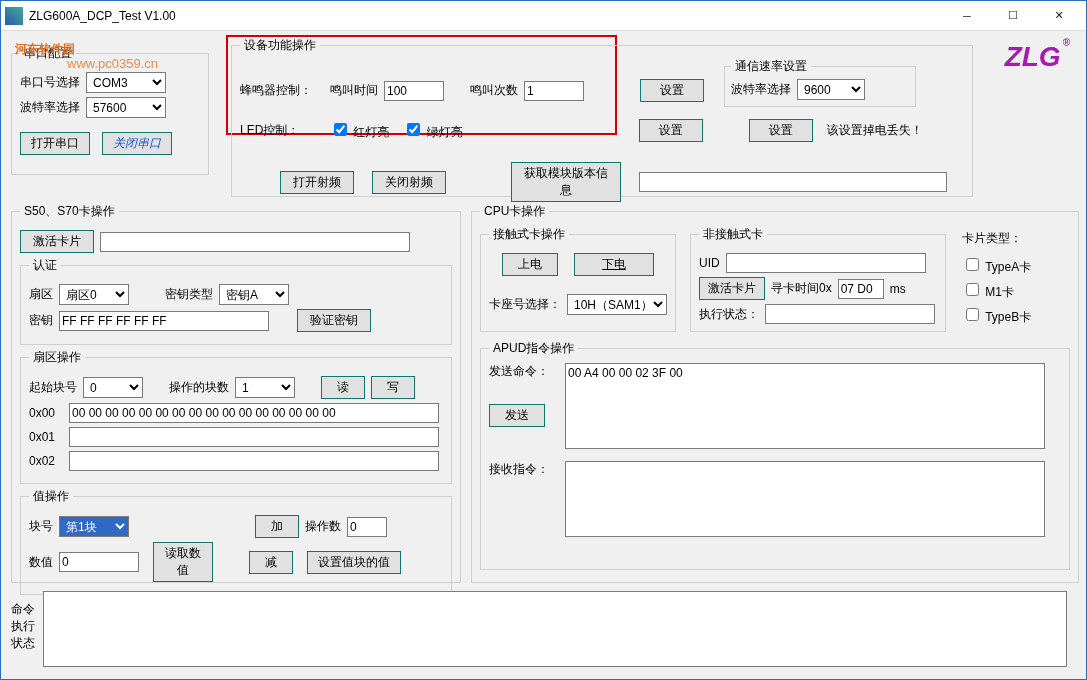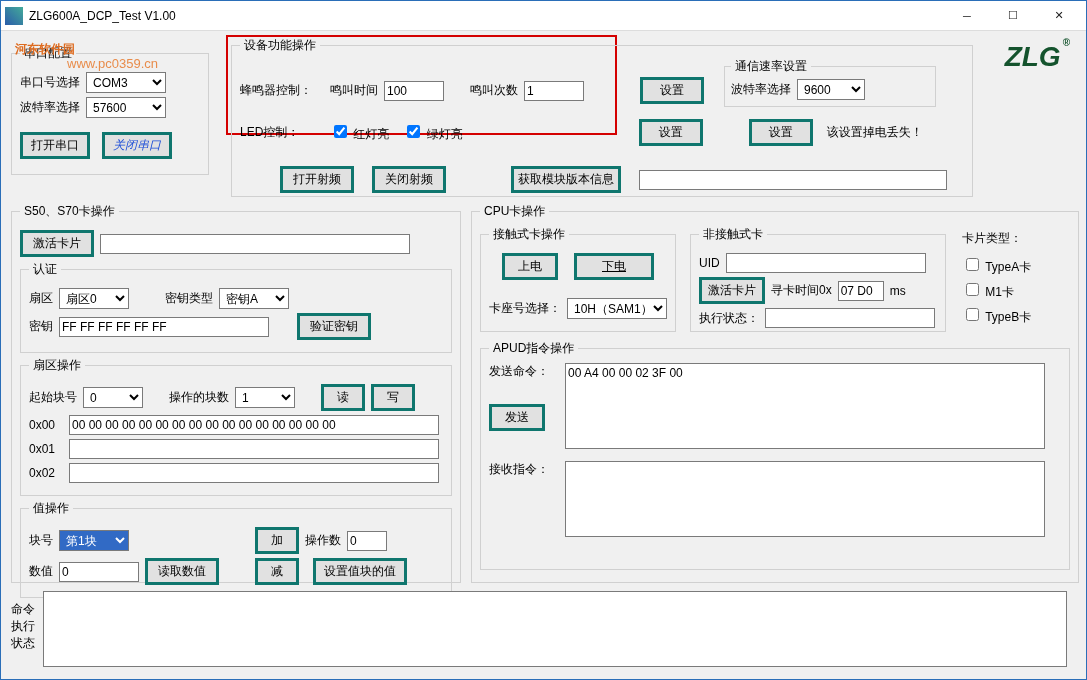--- a/index.html
+++ b/index.html
@@ -7,29 +7,29 @@
 .window { width: 1087px; height: 680px; background: #f0f0f0; border: 1px solid #2a6eb8; position: relative; }
 .titlebar { height: 30px; background: #fff; display: flex; align-items: center; padding: 0 4px; border-bottom: 1px solid #ddd; }
 .titlebar .t-icon { width: 18px; height: 18px; background: linear-gradient(45deg,#2a5caa,#4a9); margin-right: 6px; }
 .titlebar .title { flex: 1; font-size: 12px; }
 .titlebar .winbtn { width: 46px; height: 28px; display: flex; align-items: center; justify-content: center; color:#222; font-family: Arial; font-size:11px;}
 .watermark { position:absolute; left:14px; top:28px; font-family: "Microsoft YaHei",sans-serif; font-size:26px; font-weight:bold; color:#de6b1f; z-index:10; }
 .watermark .sub { display:block; font-size:13px; color:#e88c4b; font-weight:normal; margin-top:-4px; margin-left:52px;}
 .content { position:absolute; top:30px; left:0; right:0; bottom:0; padding:8px; }
 fieldset { border:1px solid #d0d0d0; padding:6px 8px 8px 8px; margin:0; }
 legend { padding:0 4px; }
-.btn { background:#e1e1e1; border:3px solid #0f766e; padding:2px 0; text-align:center; cursor:default; display:inline-block; }
+.btn { background:#e1e1e1; border:1px solid #0f766e; padding:2px 8px; text-align:center; cursor:default; display:inline-block; }
 .btn.disabled { color:#1d4ed8;font-style:italic; }
 select, input[type="text"] { border:1px solid #7a7a7a; background:#fff; padding:1px 2px; font-family:inherit; font-size:12px; height:20px; }
 select { height:21px; }
 .row { display:flex; align-items:center; gap:6px; margin:4px 0; }
 .hl-box { border:2px solid #d40000; position:absolute; }
 textarea { border:1px solid #7a7a7a; font-family:inherit; font-size:12px; resize:none; background:#fff; padding:2px; }
 label.lbl { white-space:nowrap; }
-.zlg-logo { position:absolute; right:18px; top:40px; font-family:Arial; font-size:28px; font-weight:bold; font-style:italic; color:#14532d; }
+.zlg-logo { position:absolute; right:18px; top:40px; font-family:Arial; font-size:28px; font-weight:bold; font-style:italic; color:#a21caf; }
 .zlg-logo::after { content:"®"; font-size:10px; font-style:normal; vertical-align:top; position:relative; top:-4px; left:2px;}
 </style>
 </head>
 <body>
 
 <div class="window">
   <div class="titlebar">
     <div class="t-icon"></div>
     <div class="title">ZLG600A_DCP_Test V1.00</div>
     <div class="winbtn">─</div>
@@ -66,21 +66,21 @@
     <fieldset style="position:absolute; left:230px; top:6px; width:742px; height:160px;">
       <legend>设备功能操作</legend>
       <div class="row" style="margin-top:6px;">
         <label class="lbl" style="width:84px;">蜂鸣器控制：</label>
         <label class="lbl">鸣叫时间</label>
         <input type="text" style="width: 60px;" value="100">
         <label class="lbl" style="margin-left:20px;">鸣叫次数</label>
         <input type="text" style="width: 60px;" value="1">
         <span class="btn" style="width:64px; margin-left:50px;">设置</span>
 
-        <fieldset style="margin-left:14px; width:212px; padding:4px 6px 6px 6px; position:relative; top:-8px;">
+        <fieldset style="margin-left:14px; width:192px; padding:4px 6px 6px 6px; position:relative; top:-8px;">
           <legend>通信速率设置</legend>
           <div class="row" style="margin:0;">
             <label class="lbl">波特率选择</label>
             <select style="width:68px;"><option>9600</option></select>
           </div>
         </fieldset>
       </div>
 
       <div class="row" style="margin-top:4px;">
         <label class="lbl" style="width:84px;">LED控制：</label>
@@ -150,21 +150,21 @@
         <div class="row">
           <label class="lbl">块号</label>
           <select style="width:70px; background:#316ac5; color:#fff;"><option>第1块</option></select>
           <span class="btn" style="width:44px; margin-left:120px;">加</span>
           <label class="lbl">操作数</label>
           <input type="text" style="width: 40px;" value="0">
         </div>
         <div class="row">
           <label class="lbl">数值</label>
           <input type="text" style="width: 80px;" value="0">
-          <span class="btn" style="width:74px; ">读取数值</span>
+          <span class="btn" style="width:60px; margin-left:8px;">读取数值</span>
           <span class="btn" style="width:44px; margin-left:30px;">减</span>
           <span class="btn" style="width:94px; margin-left:8px;">设置值块的值</span>
         </div>
       </fieldset>
     </fieldset>
 
     <fieldset style="position:absolute; left:470px; top:172px; width:596px; height:380px;">
       <legend>CPU卡操作</legend>
 
       <div style="display:flex; gap:14px;">

